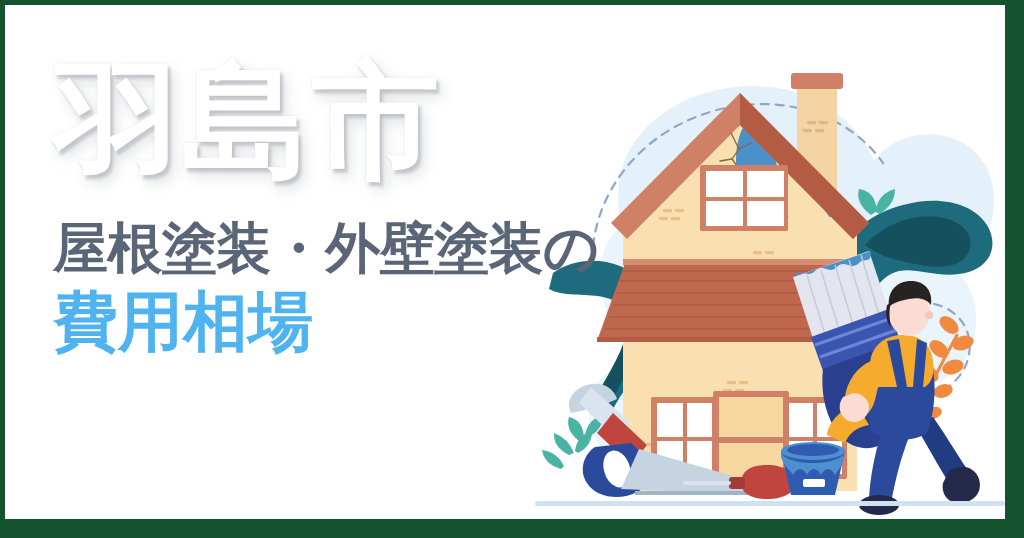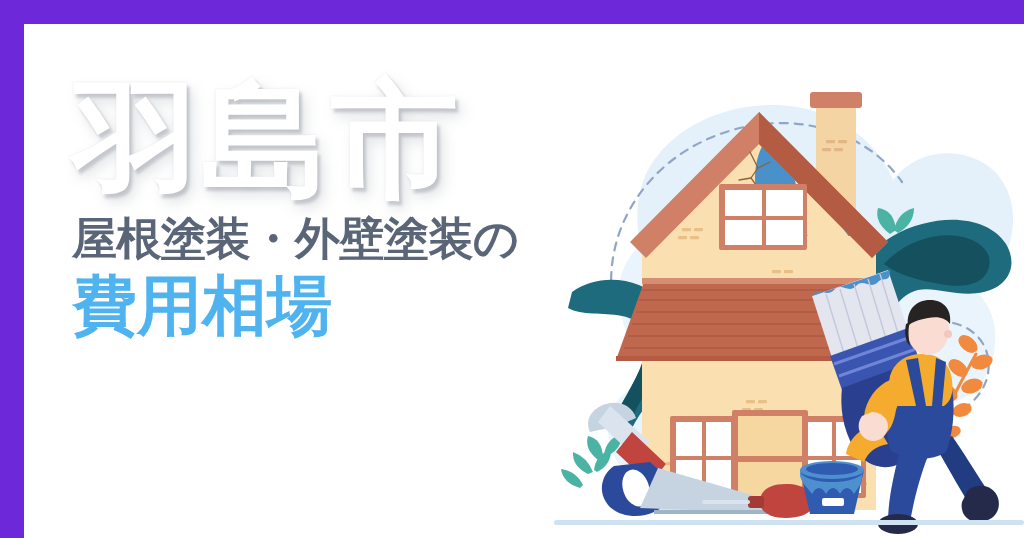--- a/index.html
+++ b/index.html
@@ -4,22 +4,22 @@
 <style>
   * { margin:0; padding:0; box-sizing:border-box; }
   html,body{
     width:1024px; height:538px; overflow:hidden;
     font-family:"Liberation Sans", sans-serif;
     background:#5e6a80;
   }
   #banner{
     position:relative;
     width:1024px; height:538px;
-    background:#6d28d9;
-    padding:24px;
+    background:#14532d;
+    padding:5px;
   }
   #canvas{
     position:relative;
     width:1000px; height:514px;
     background:#ffffff;
     overflow:hidden;
   }
 
   
   #text-block{
@@ -34,22 +34,22 @@
     font-weight:700;
     color:#ffffff;
     letter-spacing:0.01em;
     text-shadow:
        3px 4px 3px rgba(150,155,165,0.45),
        6px 8px 14px rgba(150,155,165,0.30),
        0px 0px 2px rgba(160,165,175,0.25);
     white-space:nowrap;
   }
   #subtitle-line{
-    margin-top:10px;
-    font-size:45px;
+    margin-top:33px;
+    font-size:55px;
     line-height:1.12;
     font-weight:700;
     color:#5a6678;
     letter-spacing:-0.01em;
     white-space:nowrap;
   }
   #price-line{
     margin-top:6px;
     font-size:65px;
     line-height:1.12;

